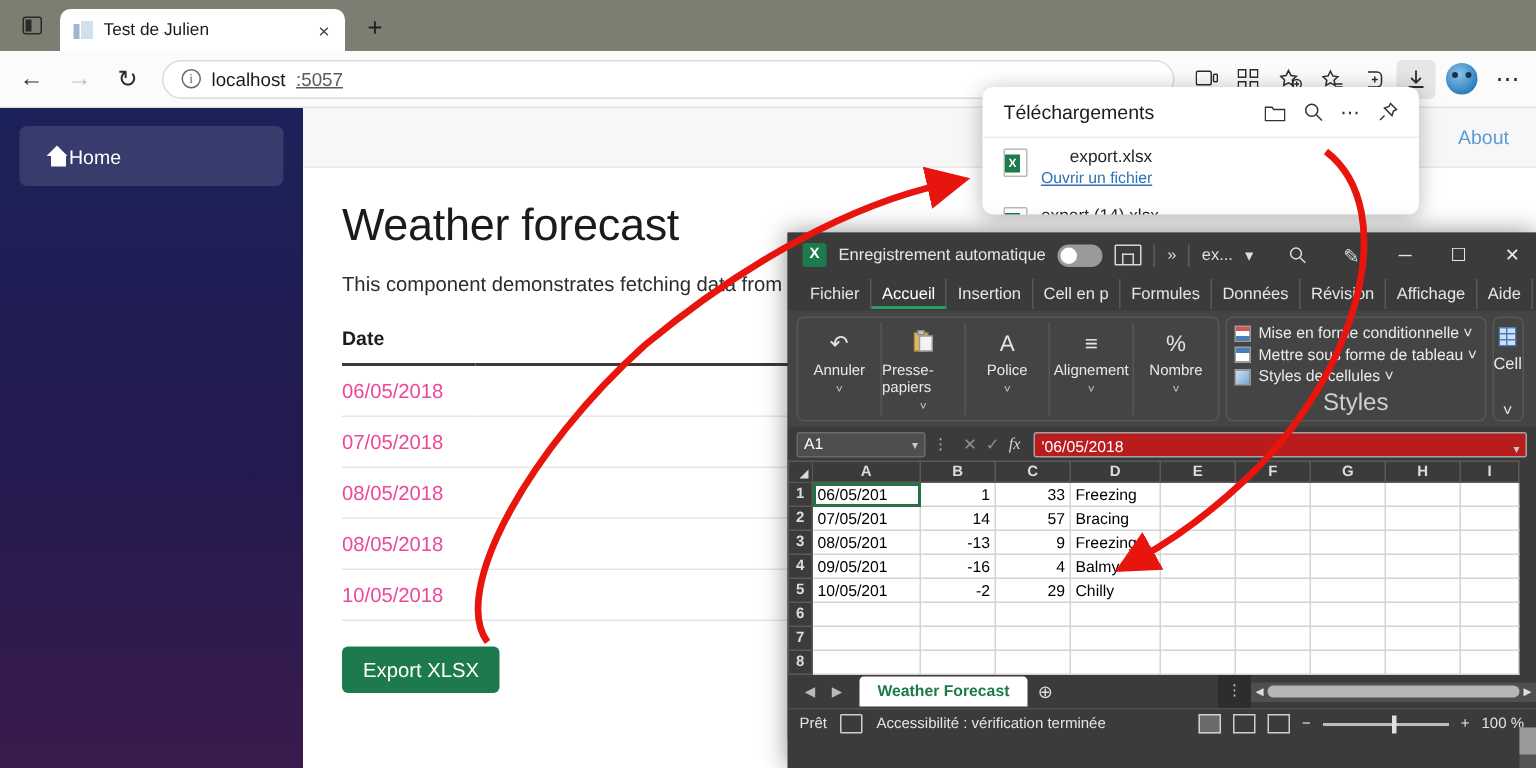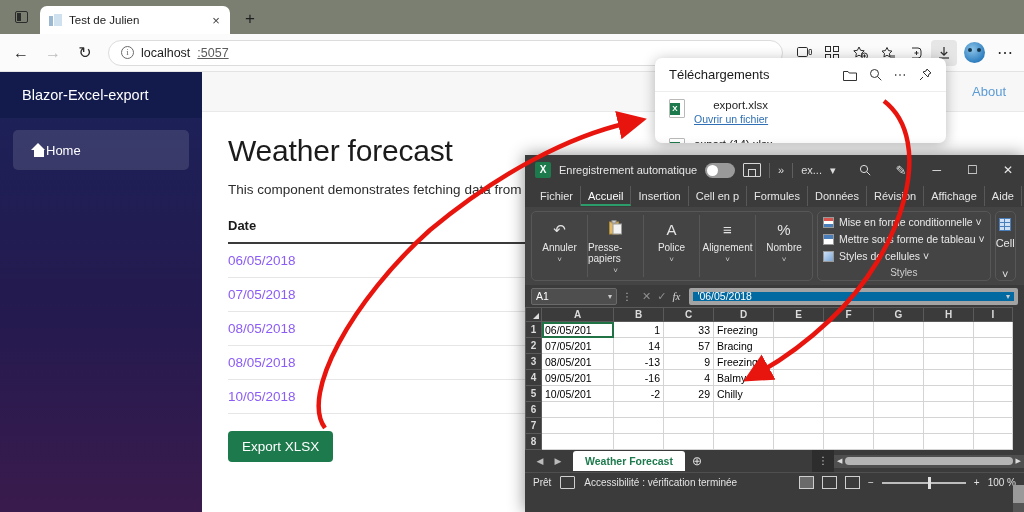--- a/index.html
+++ b/index.html
@@ -83,21 +83,21 @@
   .content { flex:1; position:relative; background:#fff; }
   .topbar { height: 40px; display:flex; align-items:center; justify-content:flex-end;
             padding-right: 18px; background:#f7f7f7; border-bottom:1px solid #e9e9e9; }
   .about-link { color:#5b9bd5; font-size:13px; }
   .main { padding: 22px 0 0 26px; }
   h1.page-title { font-size: 30px; font-weight: 400; color:#1b1b1b; letter-spacing:-0.2px; }
   .lede { margin-top: 14px; font-size: 13.5px; color:#2c2c2c; }
   table.wf { margin-top: 21px; border-collapse: collapse; width: 455px; }
   table.wf th { text-align:left; font-size:13px; color:#1b1b1b; padding: 0 0 9px 0; font-weight:bold; }
   table.wf thead tr { border-bottom: 2px solid #3a3a3a; }
-  table.wf td { font-size:13.5px; color:#8b5cf6; padding: 9px 0; border-bottom:1px solid #e6e6e6; }
+  table.wf td { font-size:13.5px; color:#ec4899; padding: 9px 0; border-bottom:1px solid #e6e6e6; }
   table.wf td.num, table.wf th.num { padding-left: 220px; }
   .btn-export { margin: 17px 0 0 26px; display:inline-block; background:#1d7a4c;
                 color:#fff; font-size:13.5px; padding: 8px 14px; border-radius:4px; }
 
   
   .downloads {
     position:absolute; left:655px; top:58px; width:291px; height:85px;
     background:#fff; border-radius: 7px;
     box-shadow: 0 2px 14px rgba(0,0,0,0.28); overflow:hidden;
   }
@@ -146,36 +146,36 @@
   .rbtn .ricon { font-size:15px; height:20px; line-height:20px; color:#e3e3e3; }
   .rbtn .rlbl { font-size:10px; color:#e8e8e8; text-align:left; line-height:11px; }
   .rbtn .rcar { font-size:8px; color:#ccc; }
   .styles-grp { flex:1; display:flex; flex-direction:column; justify-content:space-between;
                 border:1px solid #575757; border-radius:5px; height:70px; padding: 4px 5px 2px 5px; }
   .srow { display:flex; align-items:center; gap:5px; font-size:10.5px; color:#eaeaea; white-space:nowrap; }
   .sico { width:11px; height:11px; background:#fff; border:1px solid #9a9a9a; flex:none; position:relative;}
   .sico.c1 { background: linear-gradient(180deg,#d9534f 0%,#d9534f 33%,#fff 33%,#fff 66%,#4a7ebb 66%); }
   .sico.c2 { background: linear-gradient(180deg,#4a7ebb 0%,#4a7ebb 40%,#fff 40%); }
   .sico.c3 { background: linear-gradient(135deg,#cfe0f5 0%, #7aa6d6 100%); }
-  .sgrp-lbl { text-align:center; font-size:10px; color:#cfcfcf; }
+  .sgrp-lbl { text-align:center; font-size:16px; color:#cfcfcf; }
   .cells-grp { width:44px; border:1px solid #575757; border-radius:5px; height:70px;
                display:flex; flex-direction:column; align-items:center; justify-content:flex-start;
                padding-top:6px; gap:3px; }
   .cells-grp .ricon { font-size:13px; }
   .rib-scroll { width:9px; height:68px; background:#6d6d6d; border-radius:4px; margin-left:2px; }
 
   .x-formula { height: 22px; background:#3b3b3b; display:flex; align-items:center; gap:4px; padding: 0 6px; }
   .namebox { width: 86px; height:17px; background:#4e4e4e; border:1px solid #6a6a6a; border-radius:2px;
              display:flex; align-items:center; padding: 0 4px; font-size:10.5px; color:#fff; }
   .namebox .nb-car { margin-left:auto; font-size:8px; color:#ccc; }
   .dots3 { font-size:10px; color:#bbb; padding: 0 1px; }
   .fx-grp { display:flex; align-items:center; gap:6px; padding: 0 5px; color:#8f8f8f; font-size:11px; }
   .fx-grp .fx { font-style:italic; font-family:"Liberation Serif", serif; color:#d4d4d4; }
-  .fbar { flex:1; height:17px; background:#0369a1; border:4px solid #a3a3a3; border-radius:2px;
-          display:flex; align-items:center; padding: 0 4px; font-size:10.5px; color:#fff; }
+  .fbar { flex:1; height:17px; background:#b91c1c; border:1px solid #a3a3a3; border-radius:2px;
+          display:flex; align-items:flex-end; padding: 0 4px; font-size:10.5px; color:#fff; }
   .fbar .fb-car { margin-left:auto; font-size:8px; color:#ccc; }
 
   .x-grid { background:#3b3b3b; padding-left:0; }
   table.grid { border-collapse: collapse; table-layout: fixed; width: 487px; }
   table.grid th.colh { background:#3b3b3b; color:#dcdcdc; font-size:10px; font-weight:bold;
                        height:14px; border:1px solid #5a5a5a; }
   table.grid td.rowh { background:#3b3b3b; color:#dcdcdc; font-size:10px; font-weight:bold;
                        width:16px; text-align:center; border:1px solid #5a5a5a; }
   table.grid td.cell { background:#fff; color:#000; font-size:10.5px; height:16px;
                        border:1px solid #d4d4d4; padding: 0 3px; white-space:nowrap; overflow:hidden; }
@@ -280,21 +280,20 @@
               <path d="M2 12h10" stroke="#2b2b2b" stroke-width="1.2"></path>
             </svg>
         </div>
         <div class="avatar"></div>
         <div class="tb-btn">⋯</div>
       </div>
     </div>
 
     <div class="page">
       <div class="sidebar">
-        <div class="brand">Blazor-Excel-export</div>
         <div class="navitem">
           <span class="home-icon">
               <span class="roof"></span>
               <span class="body"></span>
             </span>
           <span>Home</span>
         </div>
       </div>
       <div class="content">
         <div class="topbar">

